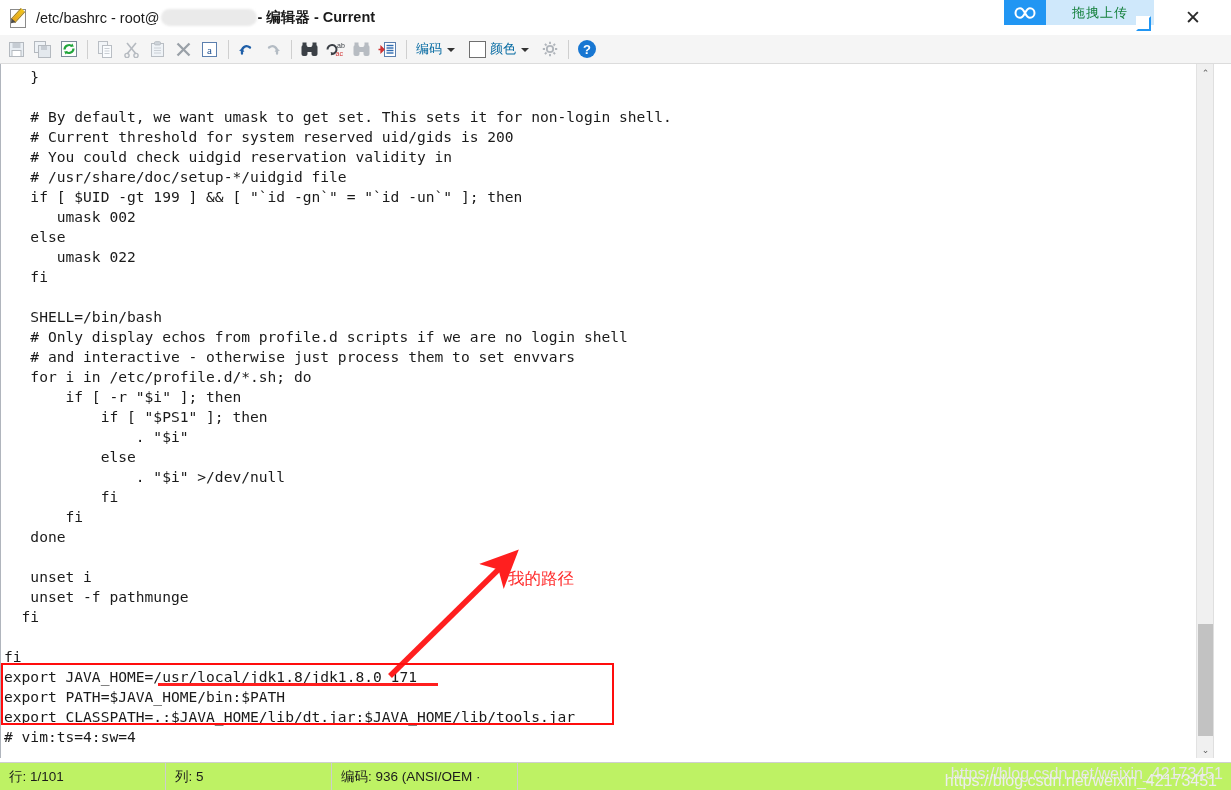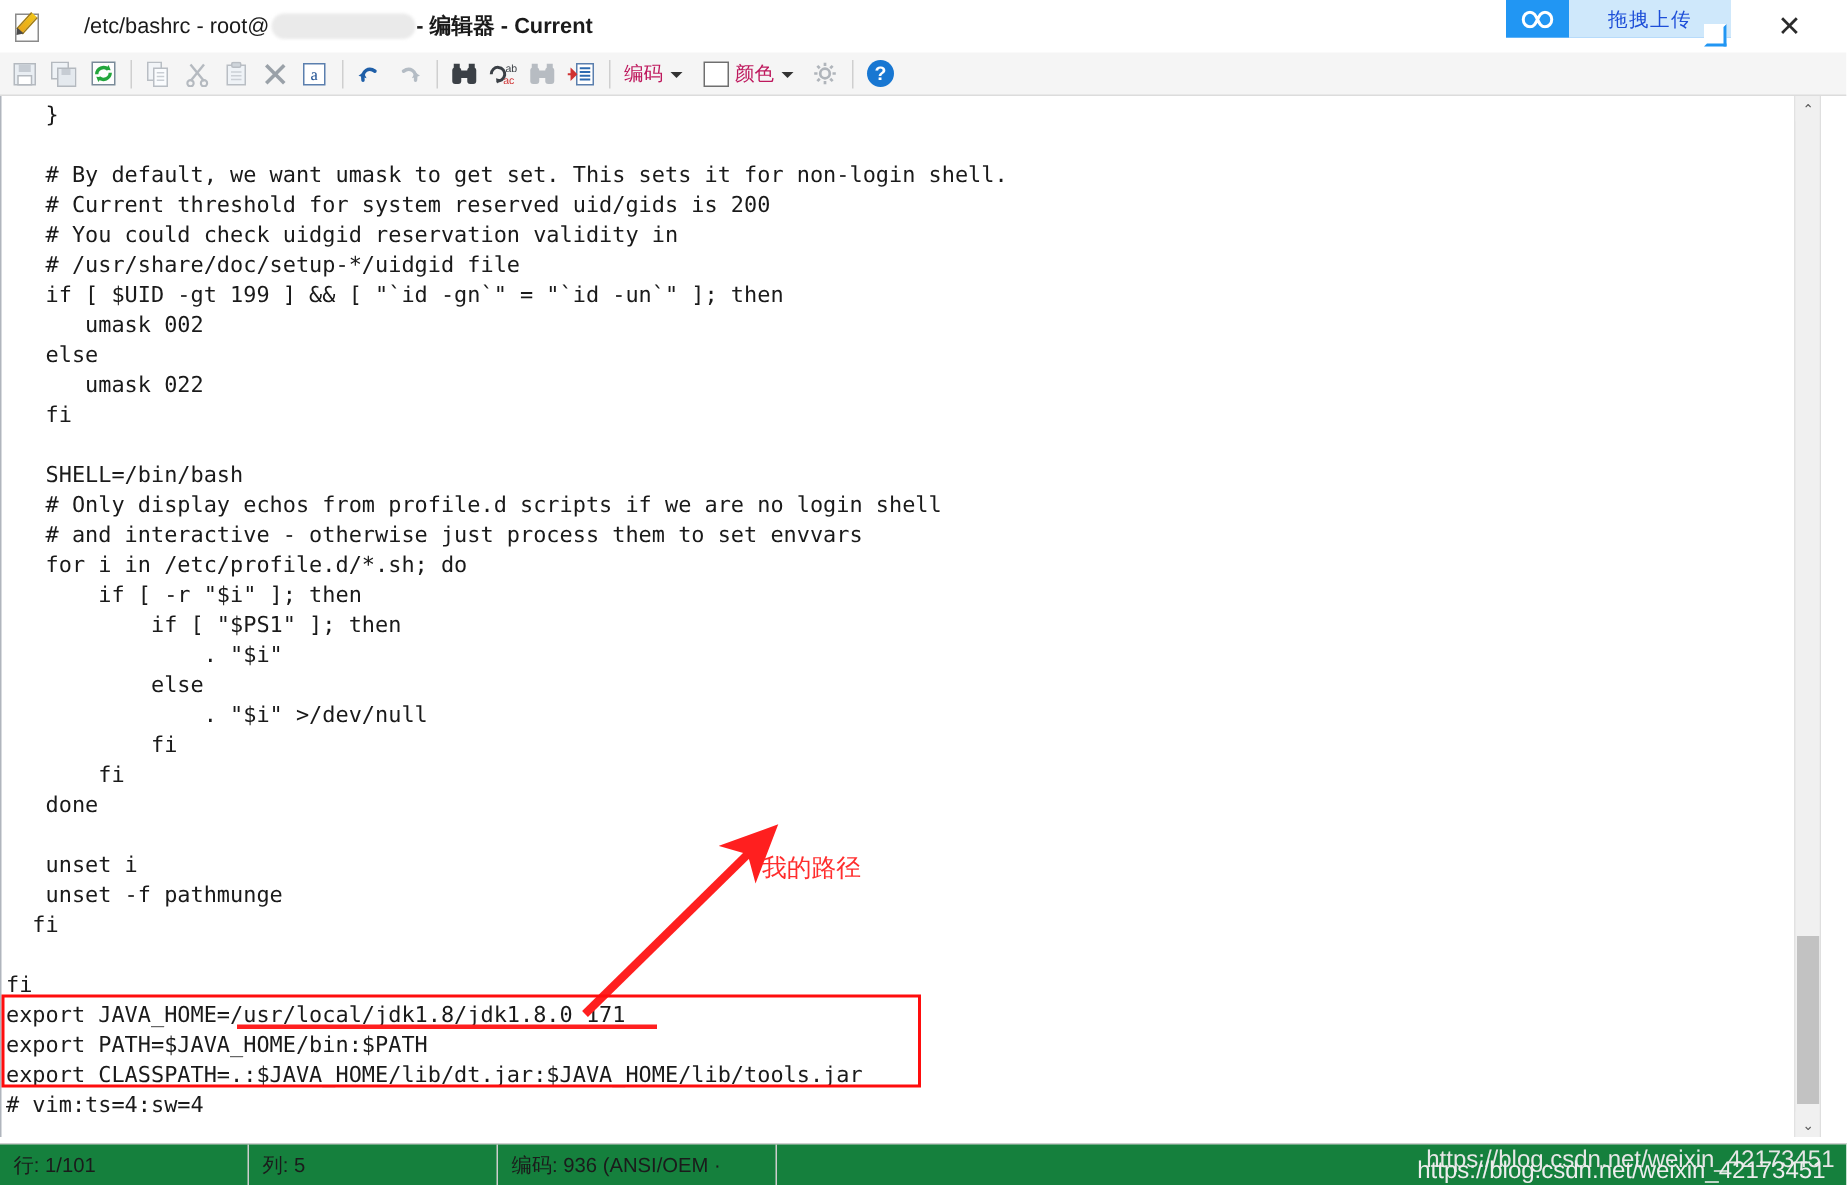--- a/index.html
+++ b/index.html
@@ -18,21 +18,20 @@
   }
 
   
   .titlebar {
     position: absolute;
     top: 0; left: 0;
     width: 1072px; height: 35px;
     background: #ffffff;
     display: flex;
     align-items: center;
-    gap: 20px;
   }
   .title-icon {
     margin-left: 9px;
     width: 20px; height: 20px;
     position: relative;
     flex: 0 0 auto;
   }
   .title-icon .page {
     position: absolute; left: 1px; top: 1px;
     width: 14px; height: 17px;
@@ -86,21 +85,21 @@
     width: 42px;
     background: #2196f3;
     display: flex; align-items: center; justify-content: center;
     color: #fff;
     font-size: 15px;
     line-height: 1;
   }
   .drag-badge .label-box {
     flex: 1;
     background: #cfe8fb;
-    color: #1d4ed8;
+    color: #15803d;
     font-size: 13px;
     display: flex; align-items: center; justify-content: center;
     letter-spacing: 1px;
   }
   .drag-badge-tail {
     position: absolute;
     left: 1136px; top: 16px;
     width: 11px; height: 11px;
     border: 2px solid #2196f3;
     border-top-color: transparent;
@@ -138,21 +137,21 @@
     flex: 0 0 auto;
   }
   .tb-sep {
     width: 1px; height: 19px;
     background: #cfcfcf;
     margin: 0 5px;
     flex: 0 0 auto;
   }
   .tb-text {
     font-size: 13px;
-    color: #be185d;
+    color: #0369a1;
     margin: 0 2px 0 4px;
     white-space: nowrap;
     display:flex; align-items:center;
   }
   .caret {
     width: 0; height: 0;
     border-left: 4px solid transparent;
     border-right: 4px solid transparent;
     border-top: 4px solid #333;
     margin: 2px 6px 0 5px;
@@ -251,21 +250,21 @@
     left: 158px; top: 683px;
     width: 280px; height: 2.5px;
     background: #ff1f1f;
   }
 
   
   .statusbar {
     position: absolute;
     left: 0; top: 762px;
     width: 1231px; height: 28px;
-    background: #15803d;
+    background: #bef264;
     border-top: 1px solid #cfcfcf;
     display: flex;
     align-items: center;
     box-sizing: border-box;
   }
   .st-cell {
     height: 28px;
     display: flex; align-items: center;
     padding-left: 9px;
     box-sizing: border-box;

